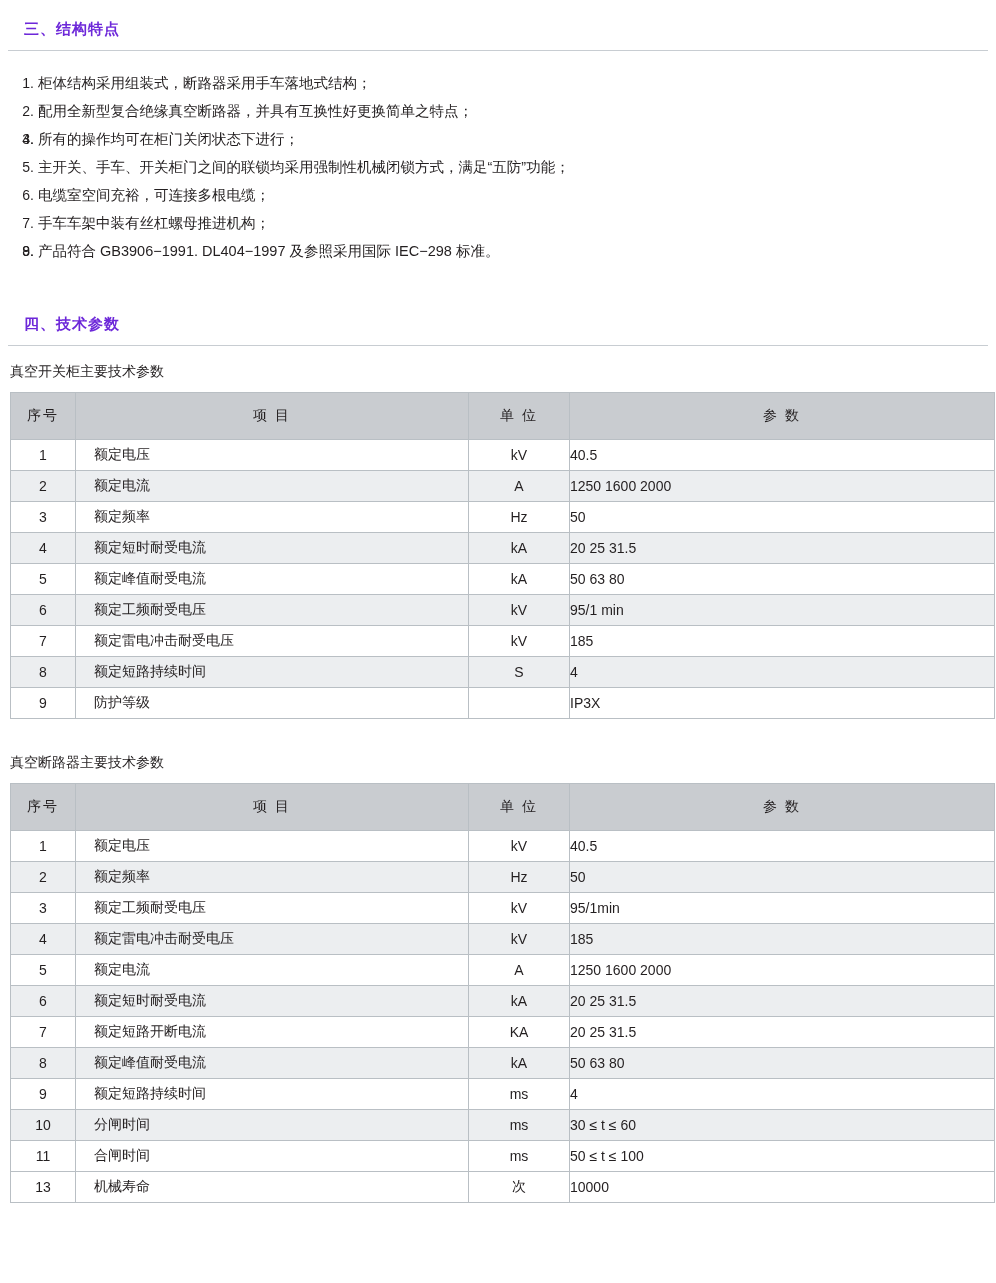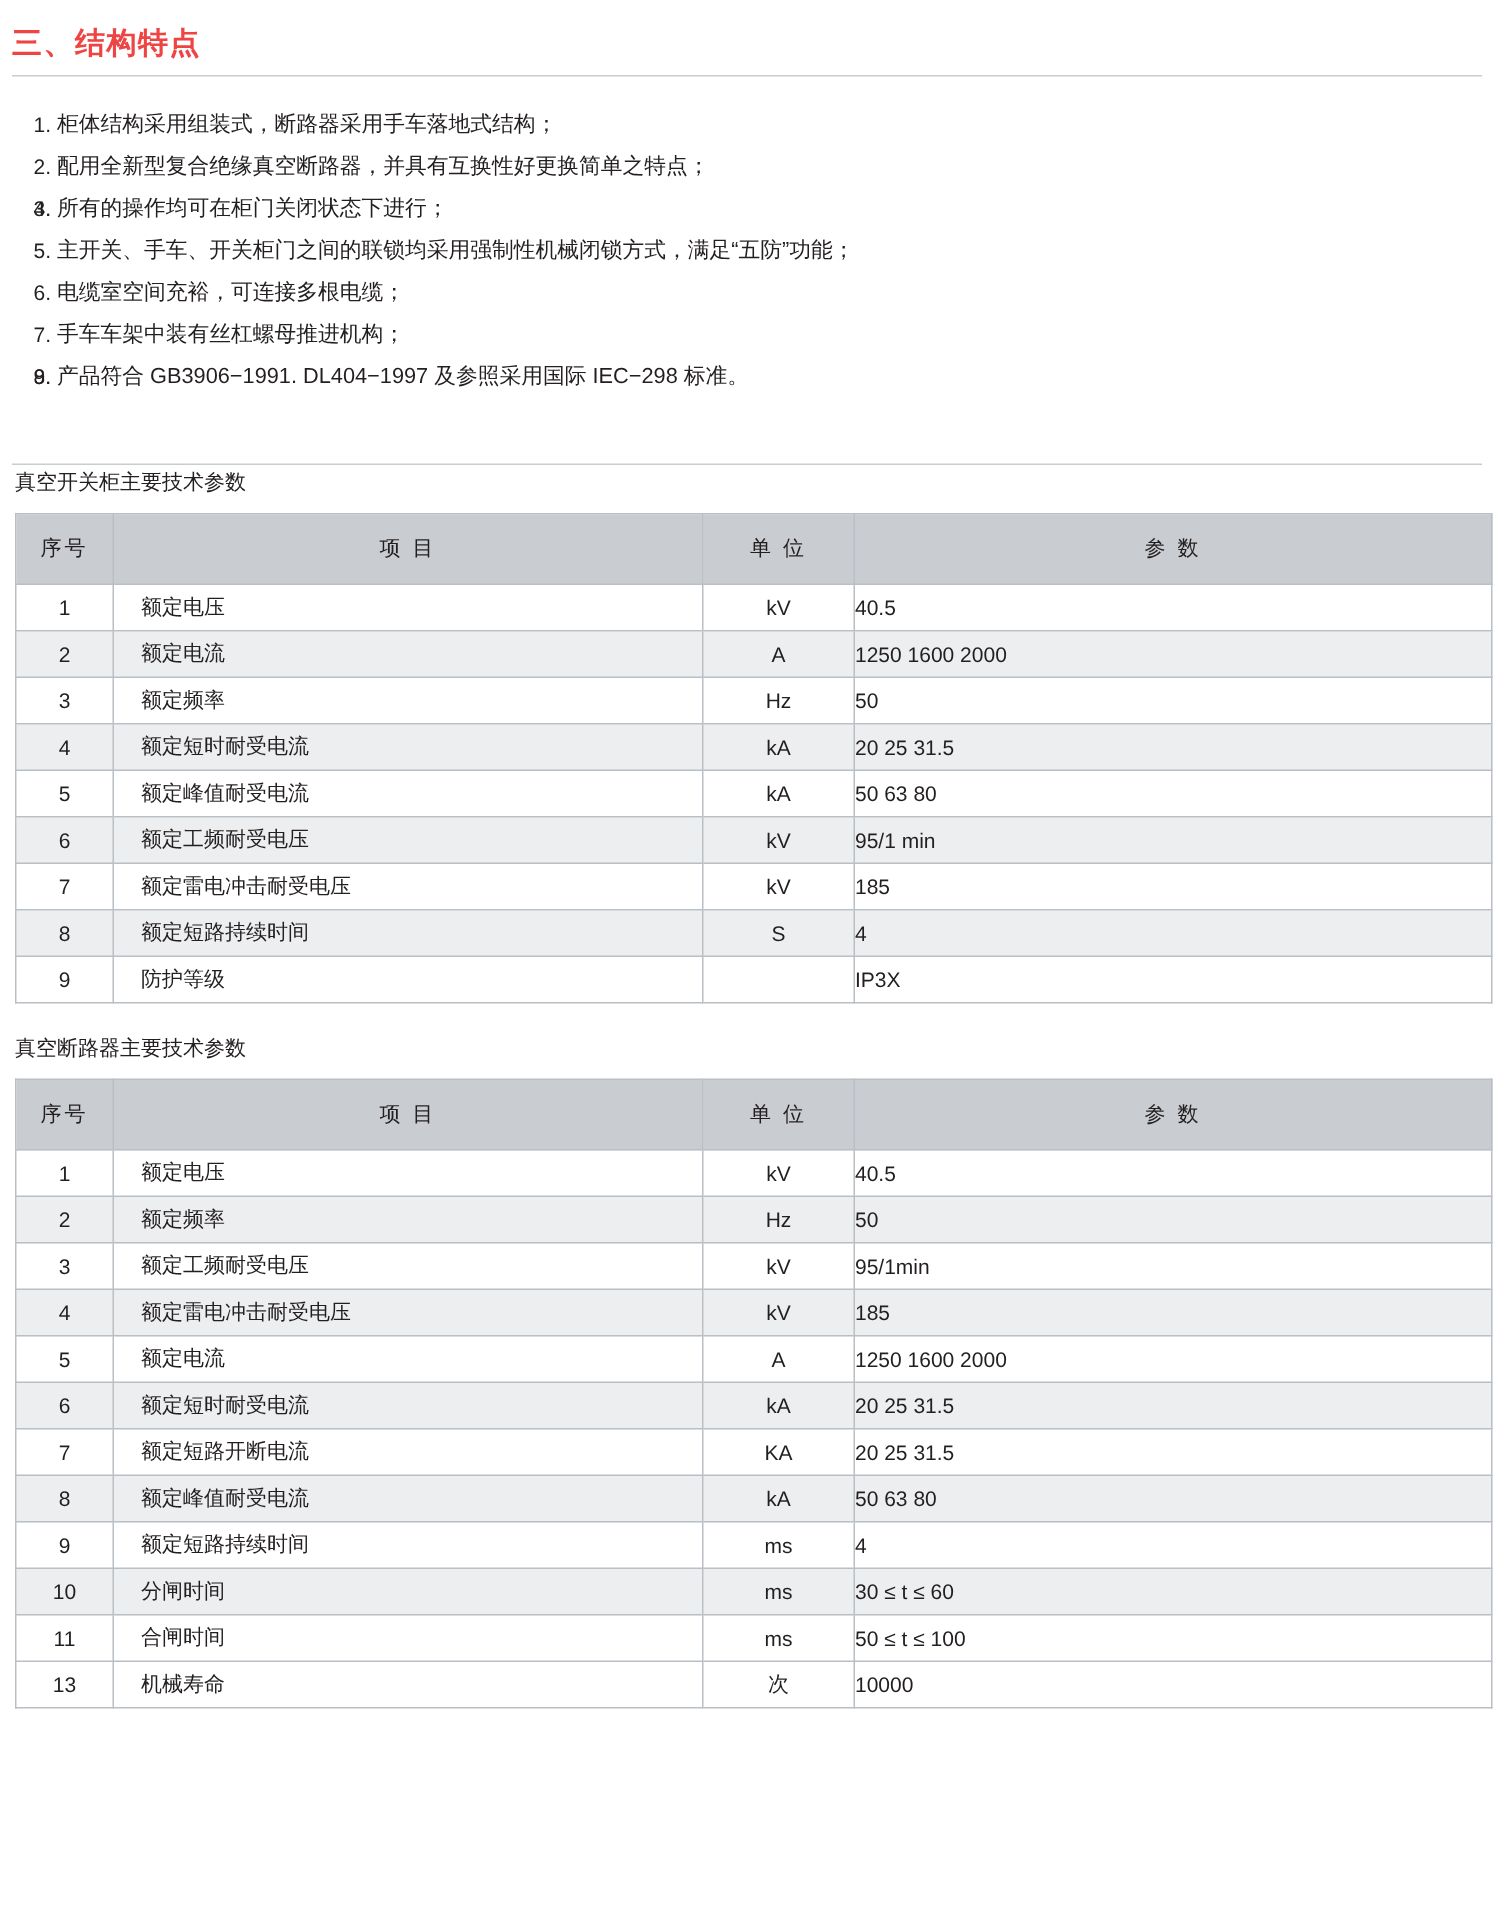--- a/index.html
+++ b/index.html
@@ -14,24 +14,24 @@
     color: #231f20;
     -webkit-font-smoothing: antialiased;
   }
   .page {
     width: 996px;
     box-sizing: border-box;
     padding: 8px 8px 0 8px;
     position: relative;
   }
   h2.section-title {
-    font-size: 20px;
+    font-size: 15px;
     font-weight: bold;
-    color: #ef4444;
-    margin: 6px 0 0 0;
+    color: #6d28d9;
+    margin: 6px 0 0 16px;
     letter-spacing: 1px;
     line-height: 30px;
   }
   .rule {
     height: 1px;
     background: #c8cdd2;
     margin: 6px 0 0 0;
     width: 980px;
   }
   ol.features {
@@ -53,21 +53,21 @@
     width: 22px;
     text-align: right;
     font-size: 14px;
   }
   .section-gap {
     height: 38px;
   }
   .table-caption {
     font-size: 14px;
     line-height: 22px;
-    margin: 0 0 10px 2px;
+    margin: 14px 0 10px 2px;
     color: #231f20;
   }
   table.spec {
     border-collapse: collapse;
     width: 980px;
     margin-left: 2px;
     table-layout: fixed;
   }
   table.spec th, table.spec td {
     border: 1px solid #b9bfc4;
@@ -110,20 +110,21 @@
     <li><span class="num">4.</span><span>所有的操作均可在柜门关闭状态下进行；</span></li>
     <li><span class="num">5.</span><span>主开关、手车、开关柜门之间的联锁均采用强制性机械闭锁方式，满足“五防”功能；</span></li>
     <li><span class="num">6.</span><span>电缆室空间充裕，可连接多根电缆；</span></li>
     <li><span class="num">7.</span><span>手车车架中装有丝杠螺母推进机构；</span></li>
     <li><span class="num">8.</span></li>
     <li><span class="num">9.</span><span>产品符合 GB3906−1991. DL404−1997 及参照采用国际 IEC−298 标准。</span></li>
   </ol>
 
   <div class="section-gap"></div>
 
+  <h2 class="section-title">四、技术参数</h2>
   <div class="rule"></div>
 
   <div class="table-caption">真空开关柜主要技术参数</div>
 
   <table class="spec">
     <thead>
       <tr>
         <th class="col-no">序号</th>
         <th class="col-item" style="text-align:center; padding-left:0 !important;">项  目</th>
         <th class="col-unit">单  位</th>

